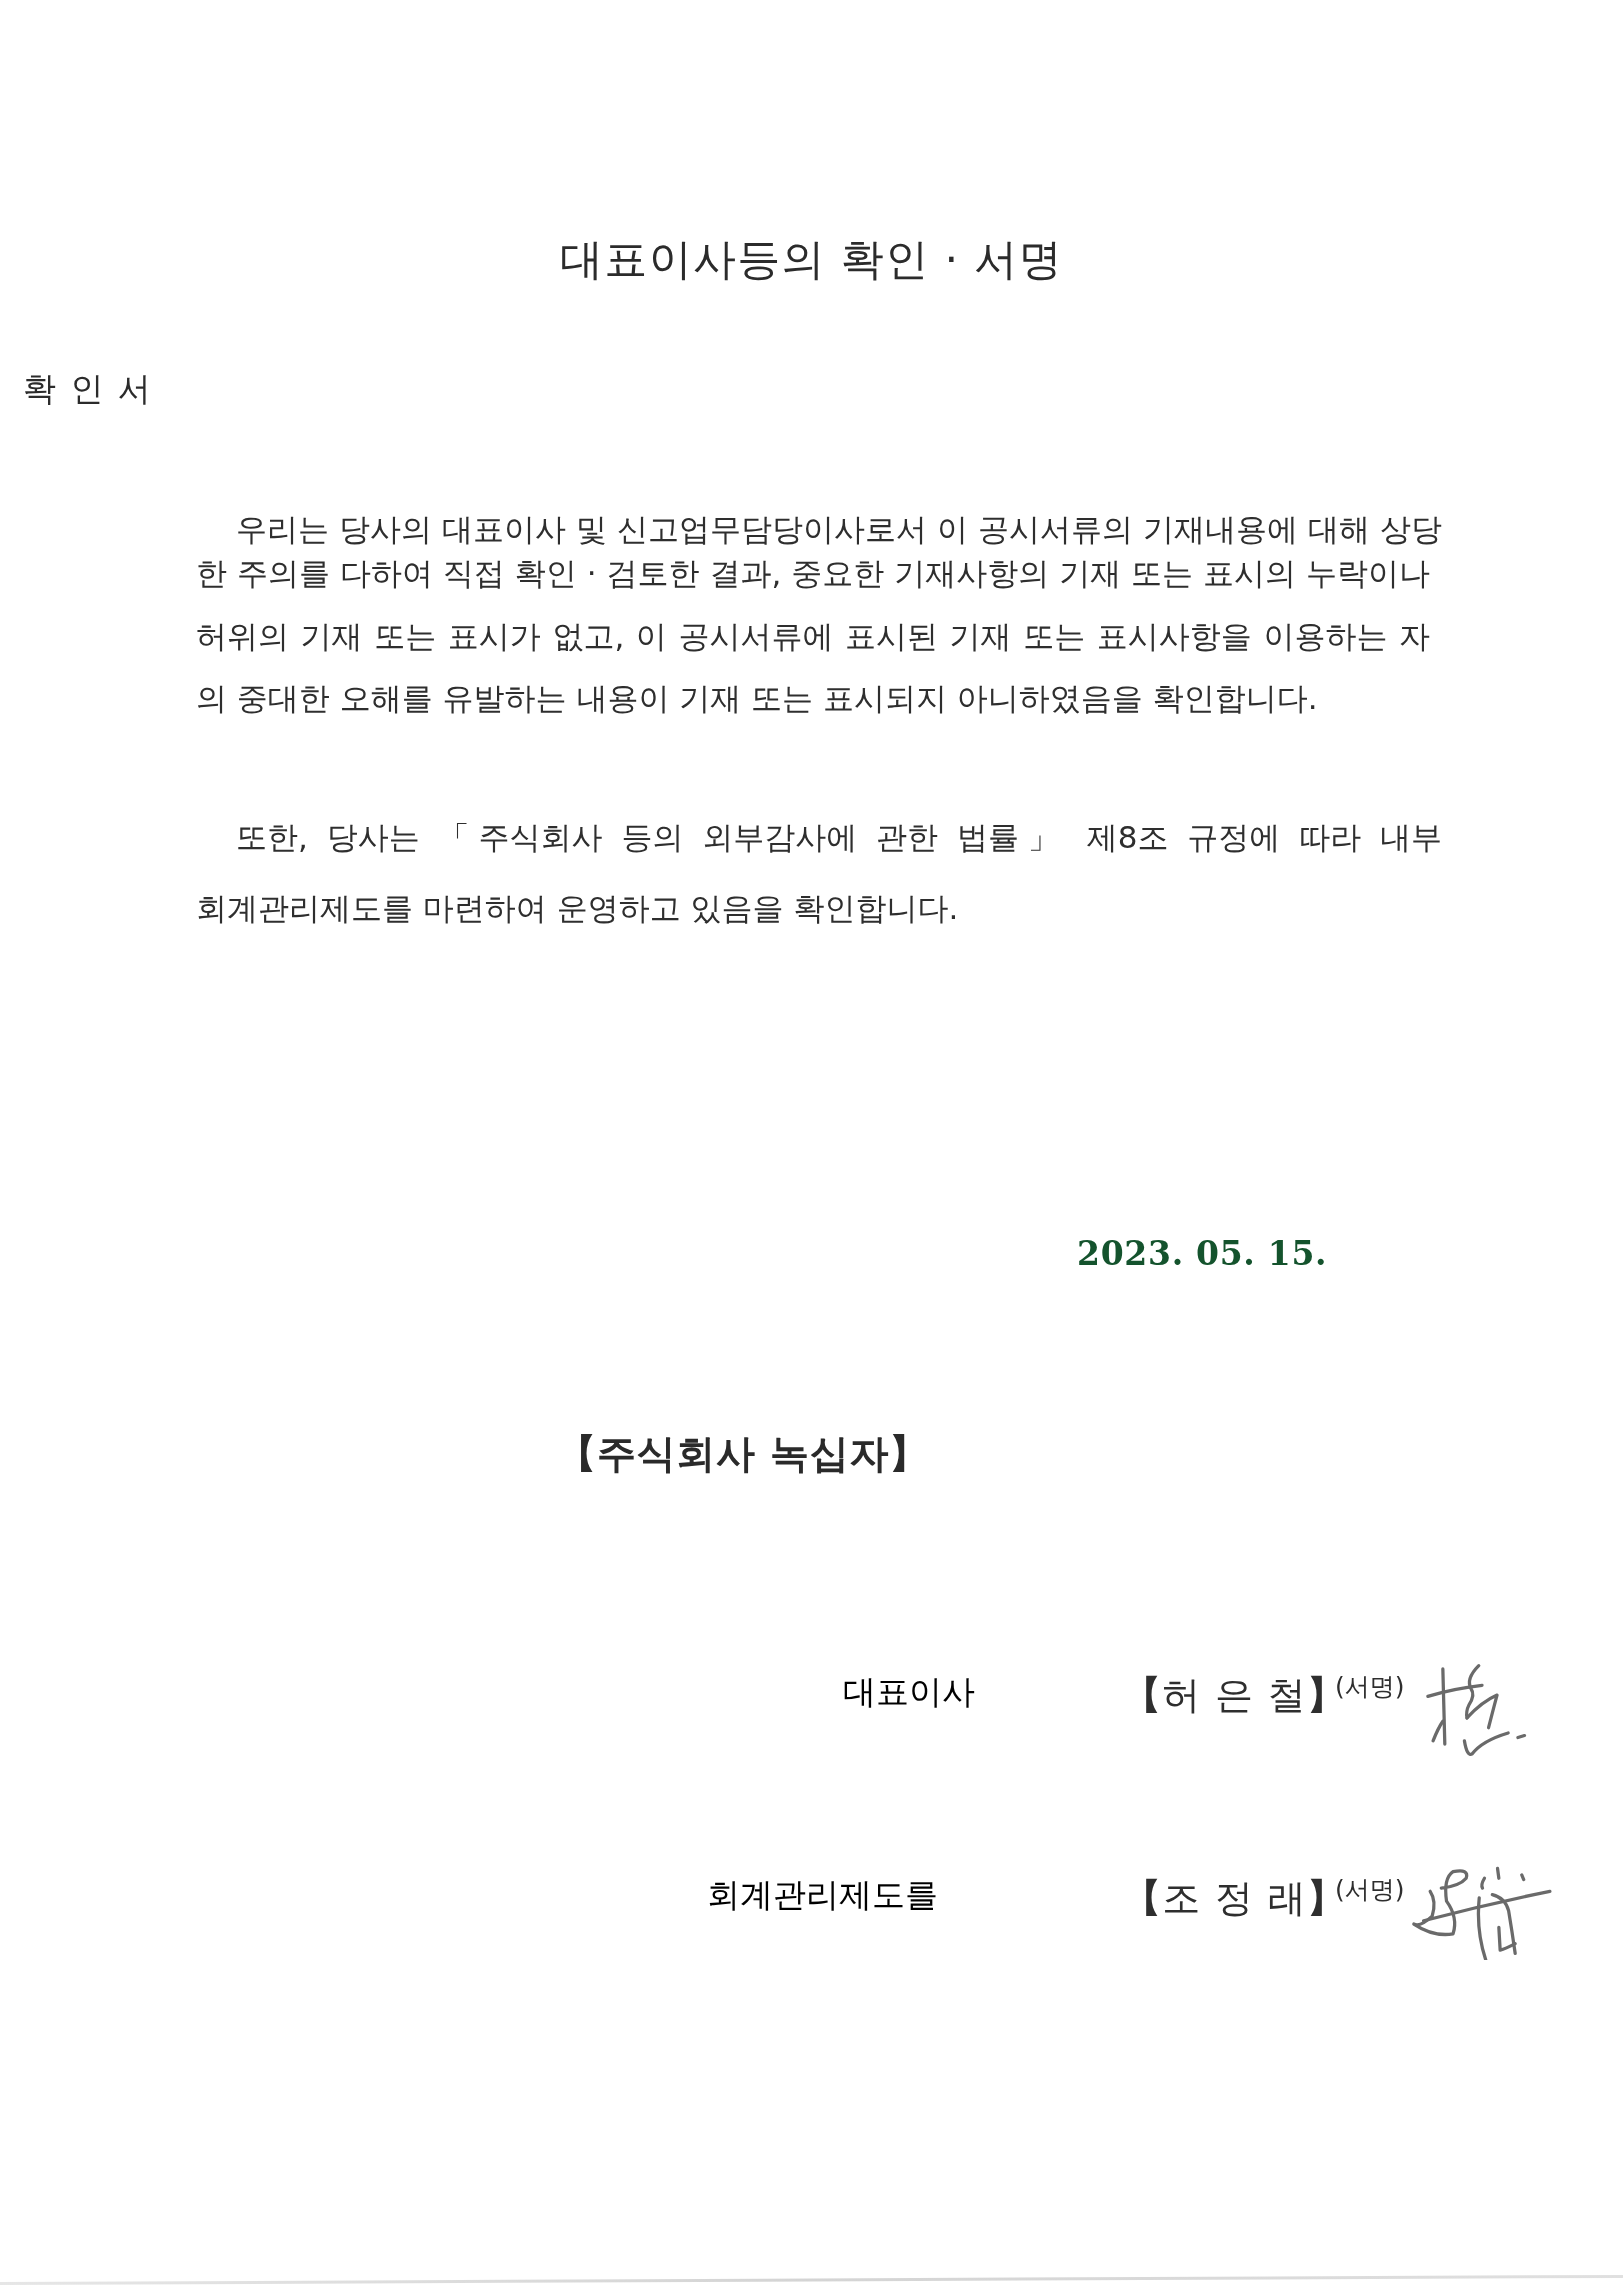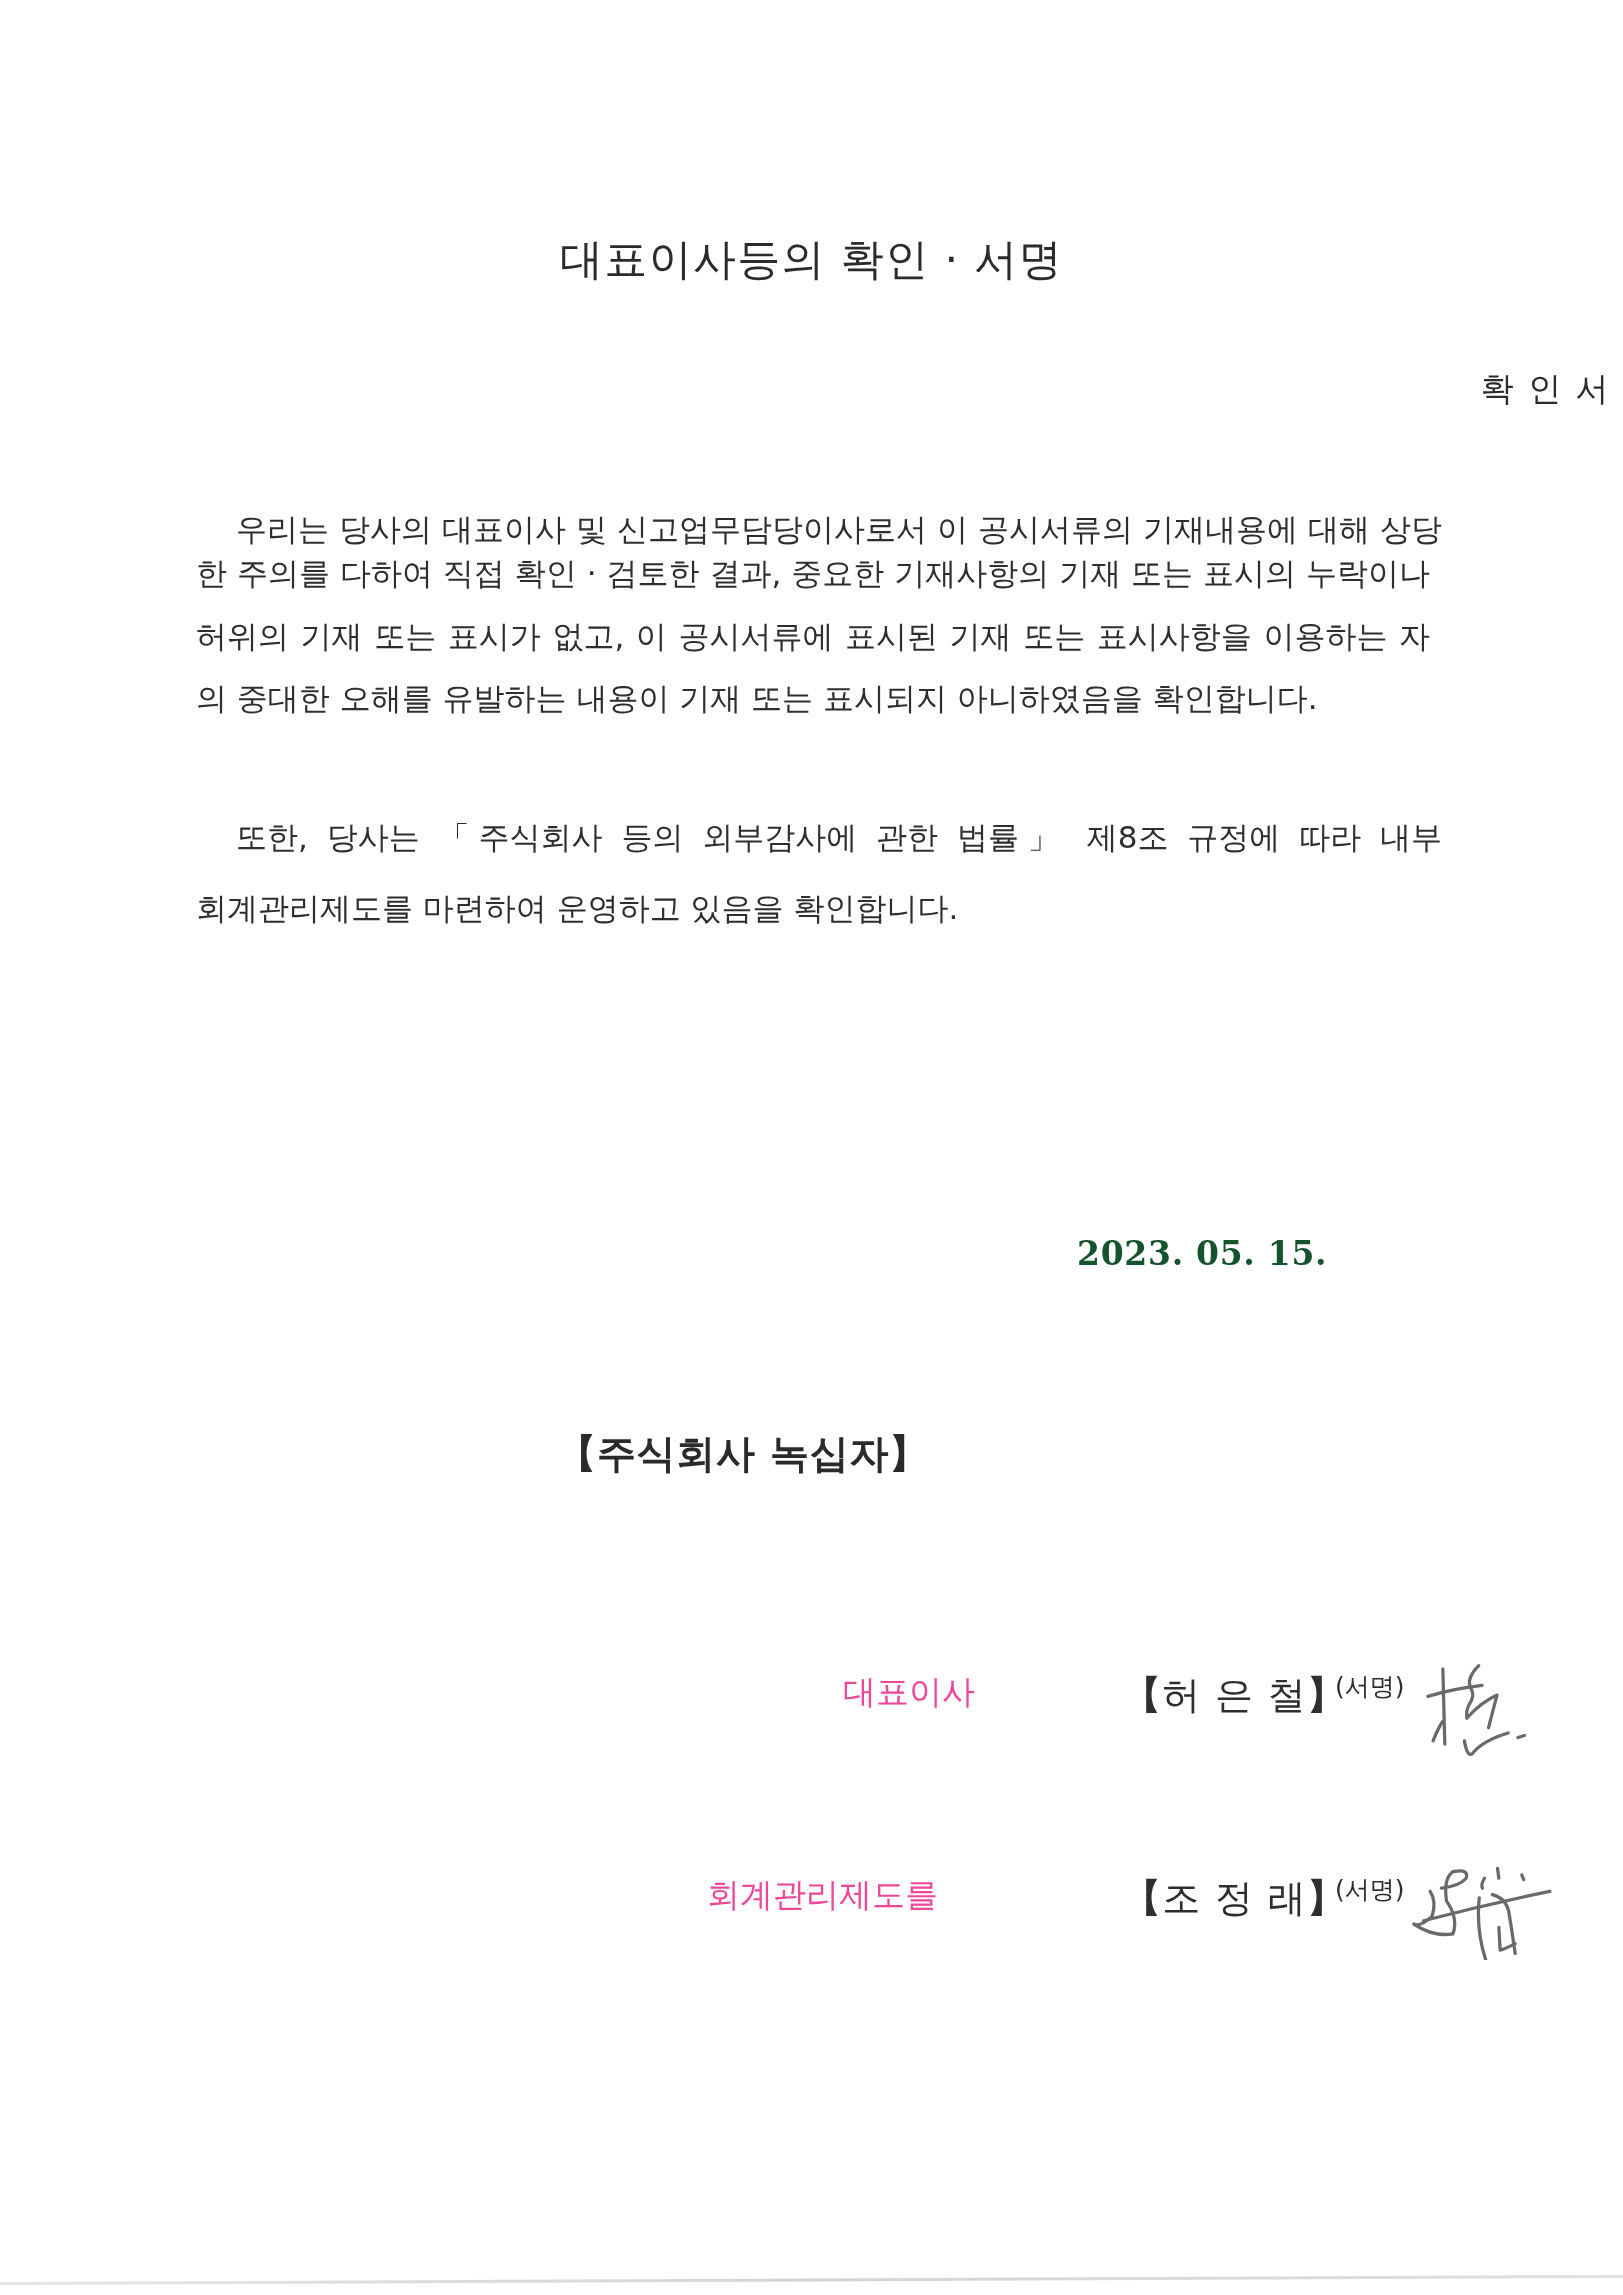--- a/index.html
+++ b/index.html
@@ -7,39 +7,39 @@
       width: 1623px; height: 2295px; position: relative; overflow: hidden;
       font-family: "DejaVu Sans", "Liberation Sans", sans-serif;
       color: #2f2f2f;
     }
     .abs { position: absolute; white-space: nowrap; }
     .title {
       left: 0; width: 1623px; top: 223px; text-align: center;
       font-size: 43px; letter-spacing: 1.3px; color: #2b2b2b; margin-top: 8px;
     }
     .subtitle {
-      left: 0; width: 1623px; top: 367px; text-align: right;
+      left: 0; width: 1623px; top: 367px; text-align: left;
       font-size: 33px; letter-spacing: 14.4px; color: #2b2b2b;
-      padding-left: 13px; box-sizing: border-box;
+      padding-left: 23px; box-sizing: border-box;
     }
     .para-line {
       left: 196px; width: 1234px; font-size: 31px; line-height: 39px;
       text-align: justify; text-align-last: justify; color: #2e2e2e;
     }
     .para-line.last { text-align-last: left; }
     .para-line.indent { left: 236px; width: 1206px; }
     .date {
       left: 1077px; top: 1234px; font-family: "DejaVu Serif", "Liberation Serif", serif;
       font-size: 33px; letter-spacing: 0.7px; color: #14532d; font-weight: bold;
     }
     .company {
       left: 0; width: 1486px; top: 1427px; text-align: center;
       font-size: 39px; font-weight: bold; color: #2a2a2a; letter-spacing: 0.7px;
     }
-    .sign-title { font-size: 33px; color: #ec4899; }
+    .sign-title { font-size: 33px; color: #000000; }
     .sign-name { font-size: 38px; color: #2e2e2e; letter-spacing: 1.3px; }
     .sign-name .br { font-weight: bold; }
     .sign-mark { font-size: 25px; color: #2e2e2e; }
     .signature { position: absolute; }
     .scan-edge {
       position: absolute; left: 0; top: 2282px; width: 1623px; height: 2.6px;
       background: linear-gradient(to right, #e6e6e6, #d4d4d4 50%, #e0e0e0);
       transform: rotate(-0.25deg); transform-origin: left center;
     }
   </style>

